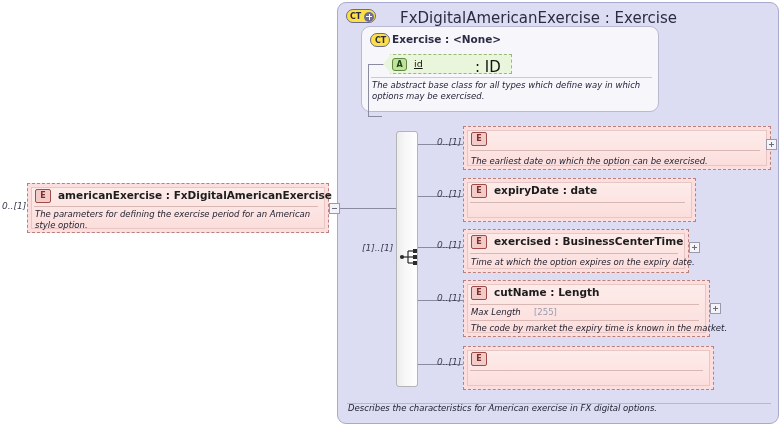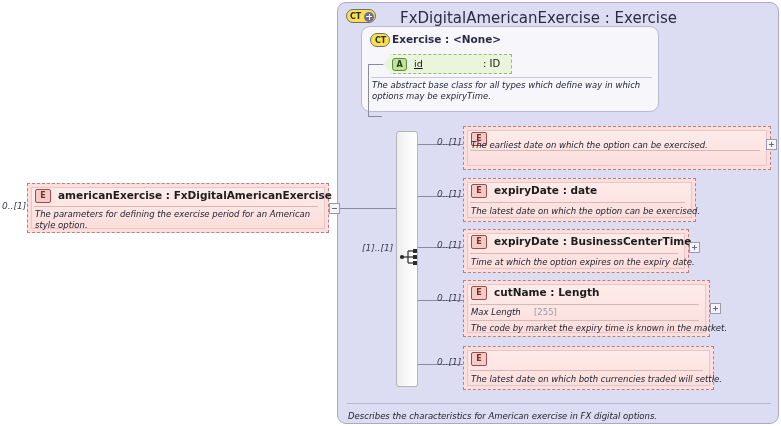--- a/index.html
+++ b/index.html
@@ -104,21 +104,21 @@
   }
   #attr-id .abadge{
     position:absolute;left:9px;top:3.5px;width:15px;height:13px;
     background:#bfe39a;border:1px solid #5d8a42;border-radius:3px;box-sizing:border-box;
   }
   #attr-id .abadge span{
     position:absolute;left:0;top:0;width:100%;line-height:11px;text-align:center;
     font-size:8px;font-weight:bold;color:#24401a;
   }
   #attr-id .aname{position:absolute;left:31px;top:4px;font-size:9.5px;color:#14140f;text-decoration:underline;}
-  #attr-id .atype{position:absolute;left:100px;top:4px;font-size:10px;color:#14140f;}
+  #attr-id .atype{position:absolute;left:92px;top:4px;font-size:15px;color:#14140f;}
 
   
   #seq-bar{
     position:absolute;left:396px;top:131px;width:22px;height:256px;
     background:linear-gradient(to right,#ececec 0%,#f7f7f7 40%,#ffffff 100%);
     border:1px solid #b4b4b4;
     border-radius:3px;
     box-sizing:border-box;
   }
   #seq-icon{position:absolute;left:399px;top:247px;width:22px;height:20px;}
@@ -197,30 +197,30 @@
   <div id="ct-outer">
 
     <div class="ct-badge" style="left:8px;top:6px;">
       <span class="lbl">CT</span>
       <span class="plusc"></span>
     </div>
 
     <div id="ct-outer-title">FxDigitalAmericanExercise : Exercise</div>
 
     <div style="position:absolute;left:9px;top:400px;width:424px;height:0;border-top:1px solid #b7b7d4;"></div>
-    <div style="position:absolute;left:10px;top:400px;font-size:8.5px;font-style:italic;color:#1d1d2c;white-space:nowrap;margin-top:8px;">Describes the characteristics for American exercise in FX digital options.</div>
+    <div style="position:absolute;left:10px;top:400px;font-size:8.5px;font-style:italic;color:#1d1d2c;white-space:nowrap;">Describes the characteristics for American exercise in FX digital options.</div>
   </div>
 
   <div id="ct-inner">
     <div class="ct-badge plain" style="left:8px;top:6px;">
       <span class="lbl">CT</span>
     </div>
     <div id="ct-inner-title">Exercise : &lt;None&gt;</div>
     <div id="ct-inner-rule"></div>
-    <div id="ct-inner-doc">The abstract base class for all types which define way in which options may be expiryTime.</div>
+    <div id="ct-inner-doc">The abstract base class for all types which define way in which options may be exercised.</div>
   </div>
 
   <div class="ln-h" style="left:368px;top:64px;width:16px;"></div>
   <div class="ln-v" style="left:368px;top:64px;height:52px;"></div>
   <div class="ln-h" style="left:368px;top:116px;width:14px;"></div>
 
   <div id="attr-id">
     <div class="flag"></div>
     <div class="abadge">
       <span>A</span>
@@ -262,42 +262,41 @@
   <div class="ln-h" style="left:418px;top:247px;width:45px;"></div>
   <div class="ln-h" style="left:418px;top:300px;width:45px;"></div>
   <div class="ln-h" style="left:418px;top:364px;width:45px;"></div>
 
   <div class="ebox" style="left:463px;top:126px;width:308px;height:44px;">
     <div class="inner"></div>
     <div class="ebadge">
       <span>E</span>
     </div>
     <div class="rule" style="top:23px;width:290px;"></div>
-    <div class="edoc" style="top:13px;">The earliest date on which the option can be exercised.</div>
+    <div class="edoc" style="top:29px;">The earliest date on which the option can be exercised.</div>
   </div>
   <div class="card" style="left:437px;top:137px;">0..[1]</div>
   <div class="pmbox plus" style="left:766px;top:139px;"></div>
 
   <div class="ebox" style="left:463px;top:178px;width:233px;height:44px;">
     <div class="inner"></div>
     <div class="ebadge">
       <span>E</span>
     </div>
     <div class="ename">expiryDate : date</div>
     <div class="rule" style="top:23px;width:215px;"></div>
-    <div class="edoc" style="top:27px;">The latest date on which the option can be exercised.</div>
   </div>
   <div class="card" style="left:437px;top:189px;">0..[1]</div>
 
   <div class="ebox" style="left:463px;top:229px;width:226px;height:44px;">
     <div class="inner"></div>
     <div class="ebadge">
       <span>E</span>
     </div>
-    <div class="ename">expiryDate : BusinessCenterTime</div>
+    <div class="ename">exercised : BusinessCenterTime</div>
     <div class="rule" style="top:23px;width:208px;"></div>
     <div class="edoc" style="top:27px;">Time at which the option expires on the expiry date.</div>
   </div>
   <div class="card" style="left:437px;top:240px;">0..[1]</div>
   <div class="pmbox plus" style="left:689px;top:242px;"></div>
 
   <div class="ebox" style="left:463px;top:280px;width:247px;height:57px;">
     <div class="inner"></div>
     <div class="ebadge">
       <span>E</span>
@@ -311,17 +310,16 @@
   </div>
   <div class="card" style="left:437px;top:293px;">0..[1]</div>
   <div class="pmbox plus" style="left:710px;top:303px;"></div>
 
   <div class="ebox" style="left:463px;top:346px;width:251px;height:44px;">
     <div class="inner"></div>
     <div class="ebadge">
       <span>E</span>
     </div>
     <div class="rule" style="top:23px;width:233px;"></div>
-    <div class="edoc" style="top:27px;">The latest date on which both currencies traded will settle.</div>
   </div>
   <div class="card" style="left:437px;top:357px;">0..[1]</div>
 
 </div>
 
 </body></html>

